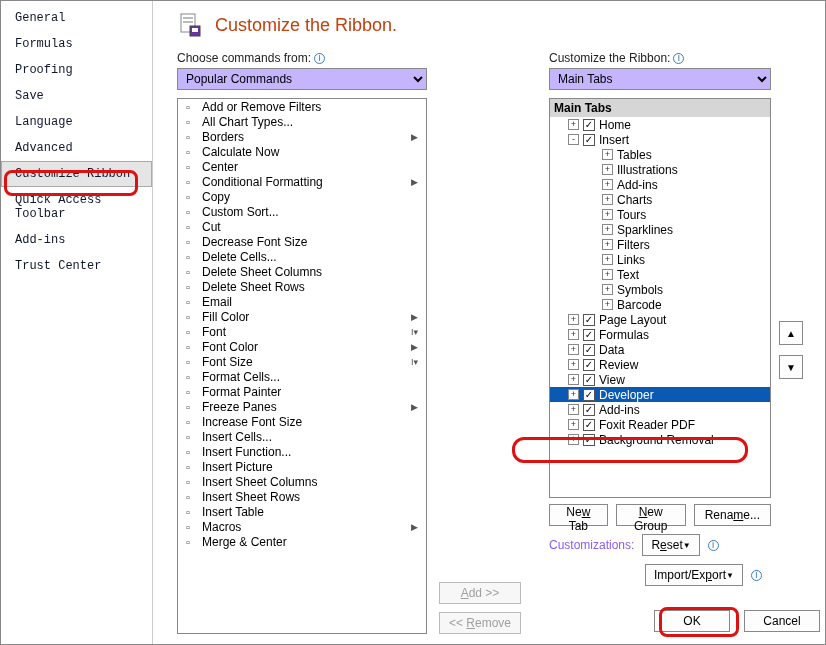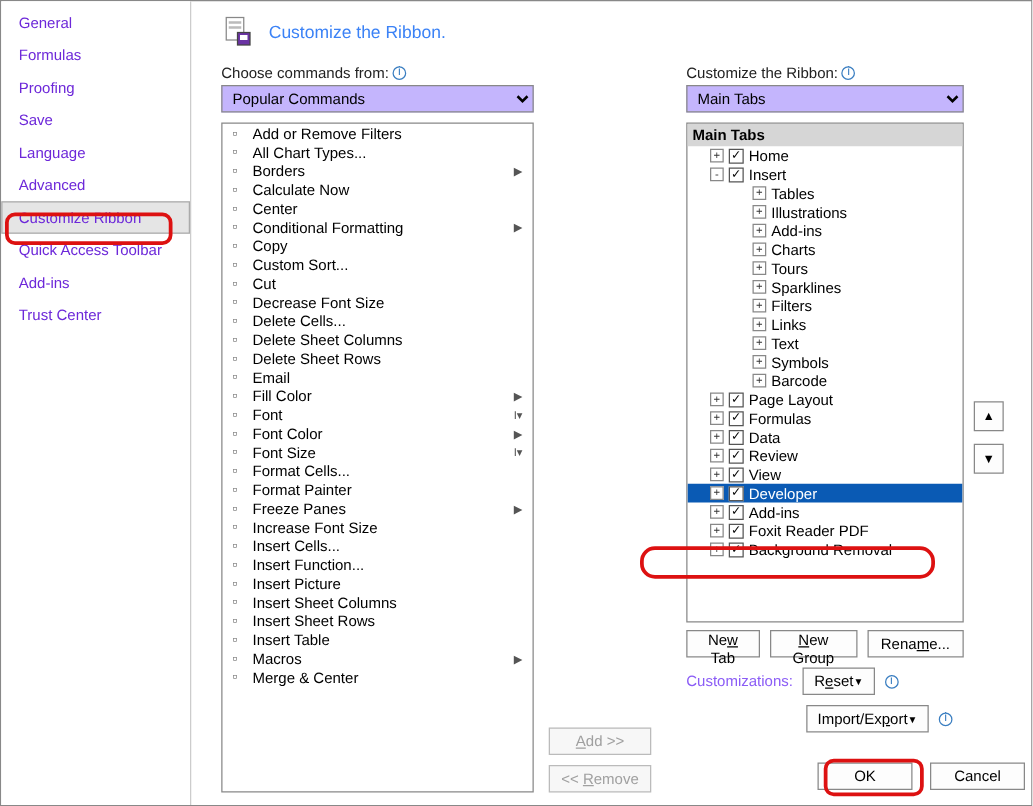--- a/index.html
+++ b/index.html
@@ -1,24 +1,24 @@
 <!DOCTYPE html>
 <html><head>
 <meta charset="utf-8">
 <style>
 * { box-sizing: border-box; font-family: "Segoe UI", Tahoma, sans-serif; font-size: 12px; }
 body { margin: 0; background: #fff; width: 826px; height: 645px; overflow: hidden; }
 .dialog { display: flex; width: 826px; height: 645px; border: 1px solid #888; }
 .sidebar { width: 152px; background: #fff; border-right: 1px solid #ccc; padding: 4px 0; }
-.sidebar-item { padding: 6px 14px; cursor: pointer; color: #6d28d9; }
+.sidebar-item { padding: 6px 14px; cursor: pointer; color: #0f172a; font-family: Liberation Mono, monospace; }
 .sidebar-item.selected { background: #e5e5e5; border: 1px solid #aaa; padding: 5px 13px; }
 .main { flex: 1; padding: 10px 18px 10px 24px; position: relative; display: flex; flex-direction: column; }
 .header { display: flex; align-items: center; gap: 10px; margin-bottom: 12px; }
 .header-icon { width: 28px; height: 28px; display: inline-flex; align-items: center; justify-content: center; }
-.header-title { font-size: 14px; color: #3b82f6; }
+.header-title { font-size: 18px; color: #c2410c; }
 .cols { display: flex; gap: 8px; flex: 1; min-height: 0; }
 .col-left, .col-right { display: flex; flex-direction: column; min-height: 0; }
 .col-left { width: 250px; }
 .col-mid { width: 90px; display: flex; flex-direction: column; align-items: center; justify-content: flex-end; gap: 8px; }
 .col-right { flex: 1; }
 .field-label { color: #222; margin-bottom: 3px; display: flex; align-items: center; gap: 3px; }
 .info-icon { color: #3a7ec1; font-size: 10px; border: 1px solid #3a7ec1; border-radius: 50%; width: 11px; height: 11px; display: inline-flex; align-items: center; justify-content: center; line-height: 1; }
 select.combo { width: 100%; height: 22px; border: 1px solid #888; background: #c4b5fd; padding: 0 4px; margin-bottom: 8px; }
 .listbox { border: 1px solid #888; flex: 1; overflow-y: scroll; background: #fff; min-height: 0; position: relative; }
 .cmd-row { display: flex; align-items: center; height: 15px; padding: 0 2px; gap: 6px; white-space: nowrap; }

